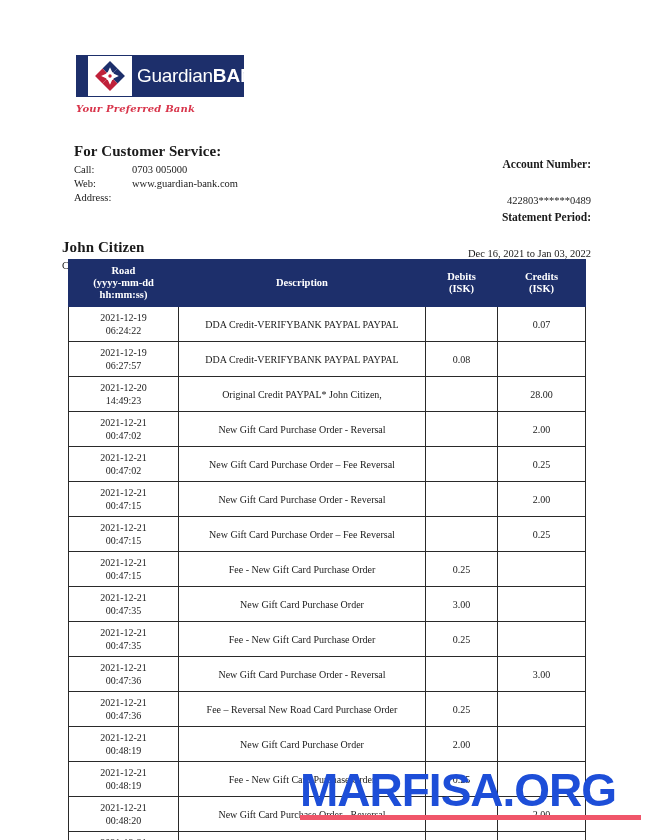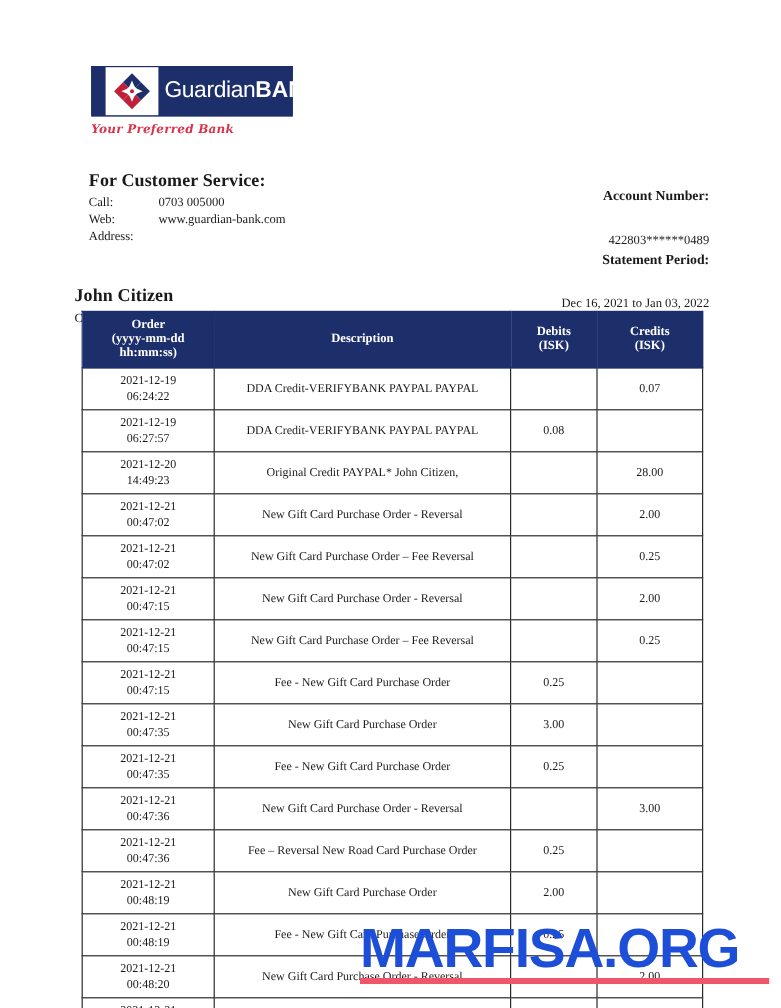--- a/index.html
+++ b/index.html
@@ -232,21 +232,21 @@
 <table id="txn-table">
   <colgroup>
     <col class="col-date">
       <col class="col-desc">
       <col class="col-deb">
       <col class="col-cre">
   </colgroup>
   <thead>
     <tr>
       <th>
-        <span>Order</span><br>
+        <span>Road</span><br>
         <span>(yyyy-mm-dd</span><br>
         <span>hh:mm:ss)</span>
       </th>
       <th>Description</th>
       <th>
         <span>Debits</span><br>
         <span>(ISK)</span>
       </th>
       <th>
         <span>Credits</span><br>

